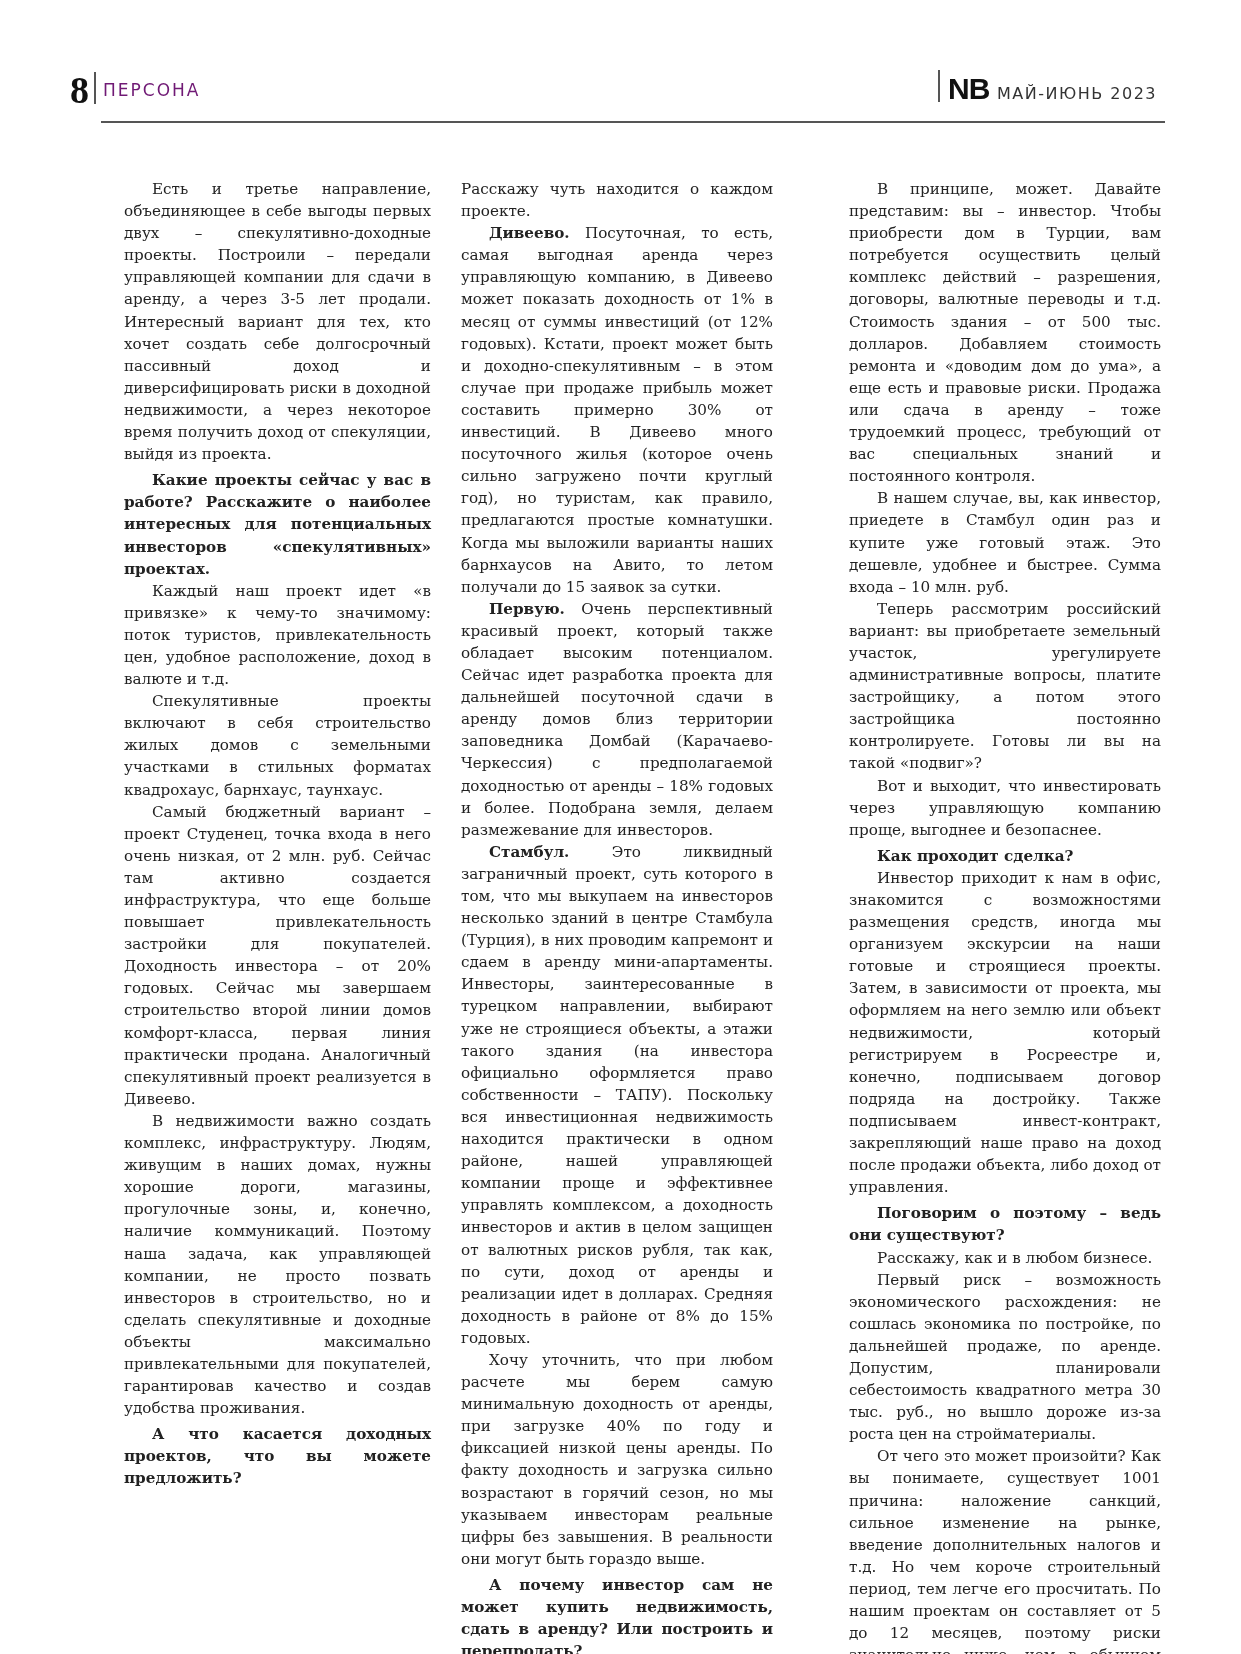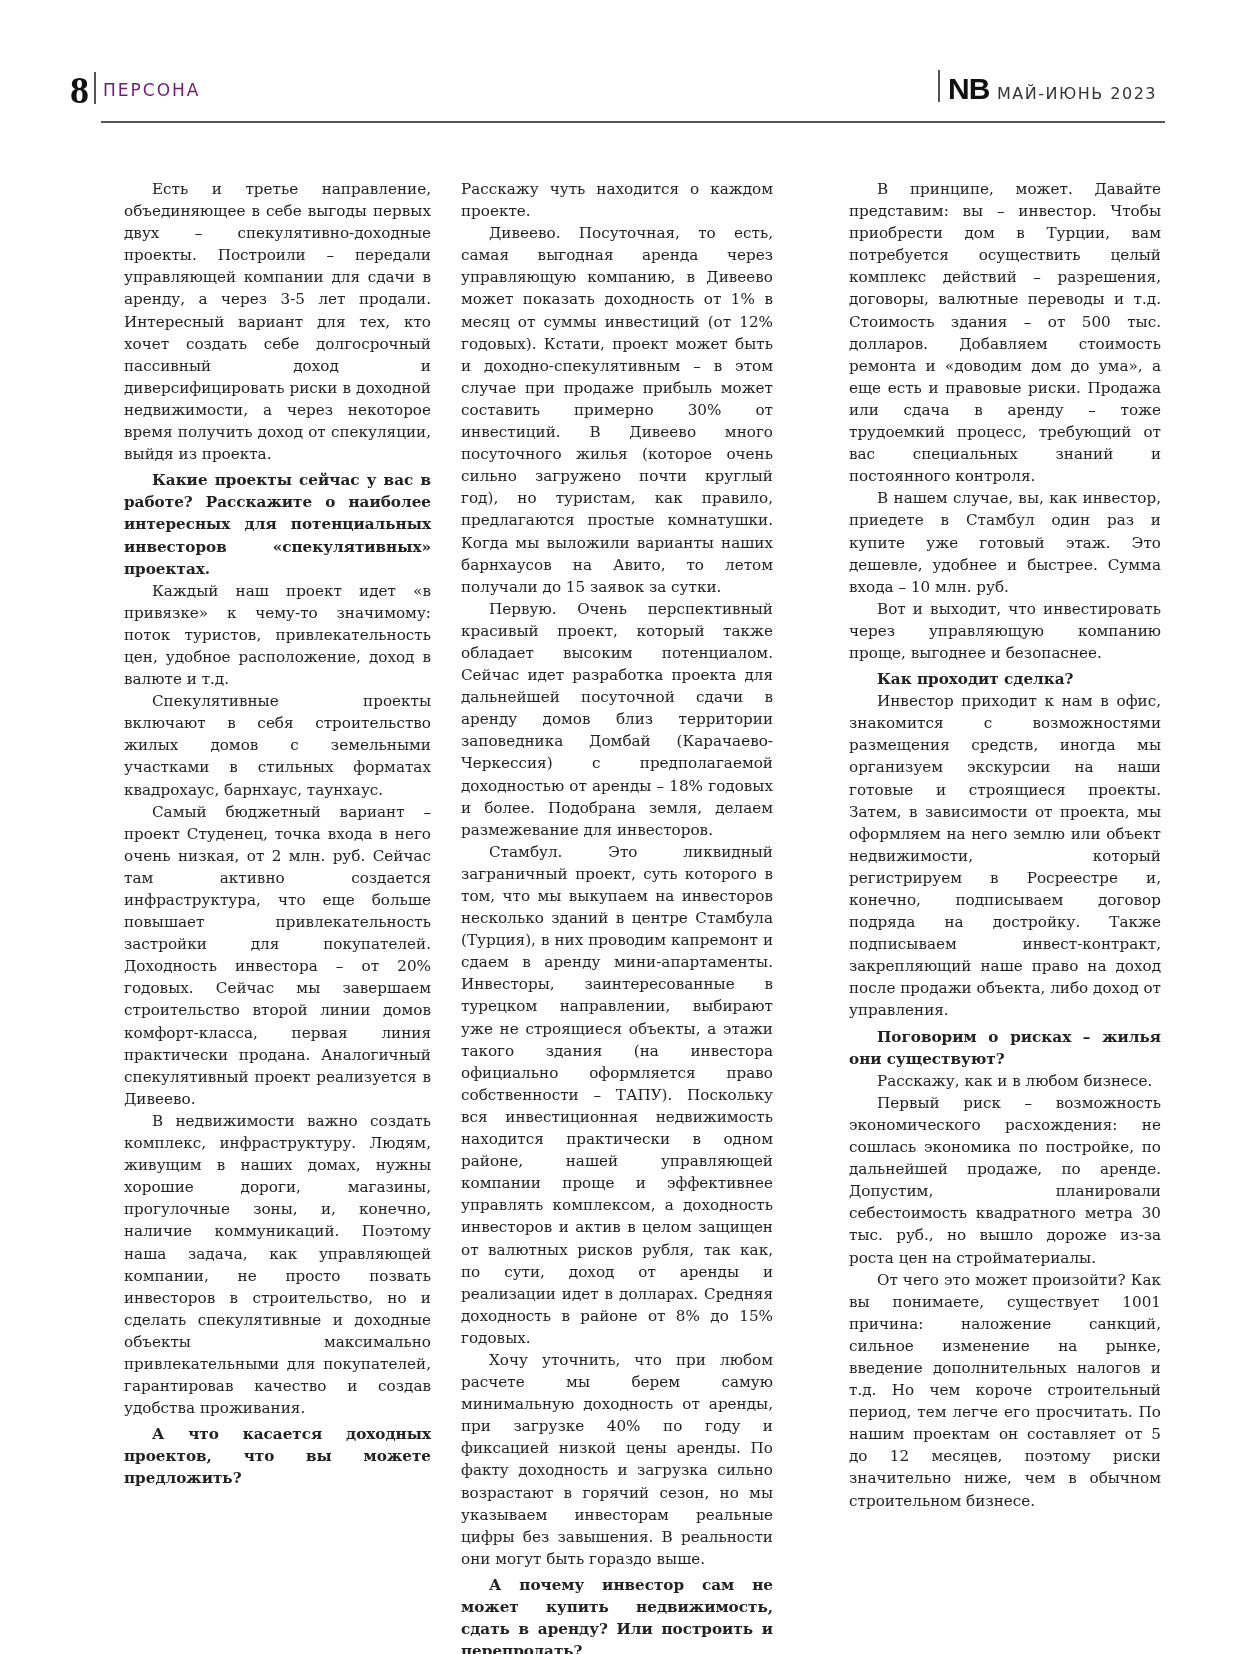--- a/index.html
+++ b/index.html
@@ -12,21 +12,21 @@
   .issue { position: absolute; left: 997px; top: 84px; font-family: "DejaVu Sans", sans-serif; font-size: 16px; letter-spacing: 1.5px; color: #333; }
   .rule { position: absolute; left: 101px; top: 121px; width: 1064px; height: 2px; background: #555; }
 
   .col { position: absolute; top: 178px; font-family: "DejaVu Serif", "Liberation Serif", serif; font-size: 15.2px; line-height: 22.1px; color: #222; }
   .col1 { left: 124px; width: 307px; }
   .col2 { left: 461px; width: 312px; }
   .col3 { left: 849px; width: 312px; }
   .col p { margin: 0; text-align: justify; text-indent: 28px; hyphens: auto; }
   .col p.noindent { text-indent: 0; }
   .col p.q { font-weight: bold; margin-top: 4px; }
-  .col b { font-weight: normal; }
+  .col b { font-weight: bold; }
 </style>
 </head>
 <body>
 
 <div class="header">
   <div class="page-num">8</div>
   <div class="hdr-bar" style="left:94px; top:72px; height:32px;"></div>
   <div class="section">ПЕРСОНА</div>
   <div class="hdr-bar" style="left:938px; top:70px; height:32px;"></div>
   <div class="brand">NB</div>
@@ -47,20 +47,21 @@
     <p class="noindent">Расскажу чуть находится о каждом проекте.</p>
     <p><b>Дивеево.</b><span> Посуточная, то есть, самая выгодная аренда через управляющую компанию, в Дивеево может показать доходность от 1% в месяц от суммы инвестиций (от 12% годовых). Кстати, проект может быть и доходно-спекулятивным – в этом случае при продаже прибыль может составить примерно 30% от инвестиций. В Дивеево много посуточного жилья (которое очень сильно загружено почти круглый год), но туристам, как правило, предлагаются простые комнатушки. Когда мы выложили варианты наших барнхаусов на Авито, то летом получали до 15 заявок за сутки.</span></p>
     <p><b>Первую.</b><span> Очень перспективный красивый проект, который также обладает высоким потенциалом. Сейчас идет разработка проекта для дальнейшей посуточной сдачи в аренду домов близ территории заповедника Домбай (Карачаево-Черкессия) с предполагаемой доходностью от аренды – 18% годовых и более. Подобрана земля, делаем размежевание для инвесторов.</span></p>
     <p><b>Стамбул.</b><span> Это ликвидный заграничный проект, суть которого в том, что мы выкупаем на инвесторов несколько зданий в центре Стамбула (Турция), в них проводим капремонт и сдаем в аренду мини-апартаменты. Инвесторы, заинтересованные в турецком направлении, выбирают уже не строящиеся объекты, а этажи такого здания (на инвестора официально оформляется право собственности – ТАПУ). Поскольку вся инвестиционная недвижимость находится практически в одном районе, нашей управляющей компании проще и эффективнее управлять комплексом, а доходность инвесторов и актив в целом защищен от валютных рисков рубля, так как, по сути, доход от аренды и реализации идет в долларах. Средняя доходность в районе от 8% до 15% годовых.</span></p>
     <p>Хочу уточнить, что при любом расчете мы берем самую минимальную доходность от аренды, при загрузке 40% по году и фиксацией низкой цены аренды. По факту доходность и загрузка сильно возрастают в горячий сезон, но мы указываем инвесторам реальные цифры без завышения. В реальности они могут быть гораздо выше.</p>
     <p class="q">А почему инвестор сам не может купить недвижимость, сдать в аренду? Или построить и перепродать?</p>
   </div>
 <div class="col col3">
     <p>В принципе, может. Давайте представим: вы – инвестор. Чтобы приобрести дом в Турции, вам потребуется осуществить целый комплекс действий – разрешения, договоры, валютные переводы и т.д. Стоимость здания – от 500 тыс. долларов. Добавляем стоимость ремонта и «доводим дом до ума», а еще есть и правовые риски. Продажа или сдача в аренду – тоже трудоемкий процесс, требующий от вас специальных знаний и постоянного контроля.</p>
     <p>В нашем случае, вы, как инвестор, приедете в Стамбул один раз и купите уже готовый этаж. Это дешевле, удобнее и быстрее. Сумма входа – 10 млн. руб.</p>
+    <p>Теперь рассмотрим российский вариант: вы приобретаете земельный участок, урегулируете административные вопросы, платите застройщику, а потом этого застройщика постоянно контролируете. Готовы ли вы на такой «подвиг»?</p>
     <p>Вот и выходит, что инвестировать через управляющую компанию проще, выгоднее и безопаснее.</p>
     <p class="q">Как проходит сделка?</p>
     <p>Инвестор приходит к нам в офис, знакомится с возможностями размещения средств, иногда мы организуем экскурсии на наши готовые и строящиеся проекты. Затем, в зависимости от проекта, мы оформляем на него землю или объект недвижимости, который регистрируем в Росреестре и, конечно, подписываем договор подряда на достройку. Также подписываем инвест-контракт, закрепляющий наше право на доход после продажи объекта, либо доход от управления.</p>
-    <p class="q">Поговорим о рисках – жилья они существуют?</p>
+    <p class="q">Поговорим о поэтому – ведь они существуют?</p>
     <p>Расскажу, как и в любом бизнесе.</p>
     <p>Первый риск – возможность экономического расхождения: не сошлась экономика по постройке, по дальнейшей продаже, по аренде. Допустим, планировали себестоимость квадратного метра 30 тыс. руб., но вышло дороже из-за роста цен на стройматериалы.</p>
     <p>От чего это может произойти? Как вы понимаете, существует 1001 причина: наложение санкций, сильное изменение на рынке, введение дополнительных налогов и т.д. Но чем короче строительный период, тем легче его просчитать. По нашим проектам он составляет от 5 до 12 месяцев, поэтому риски значительно ниже, чем в обычном строительном бизнесе.</p>
   </div>
 
 </body></html>

